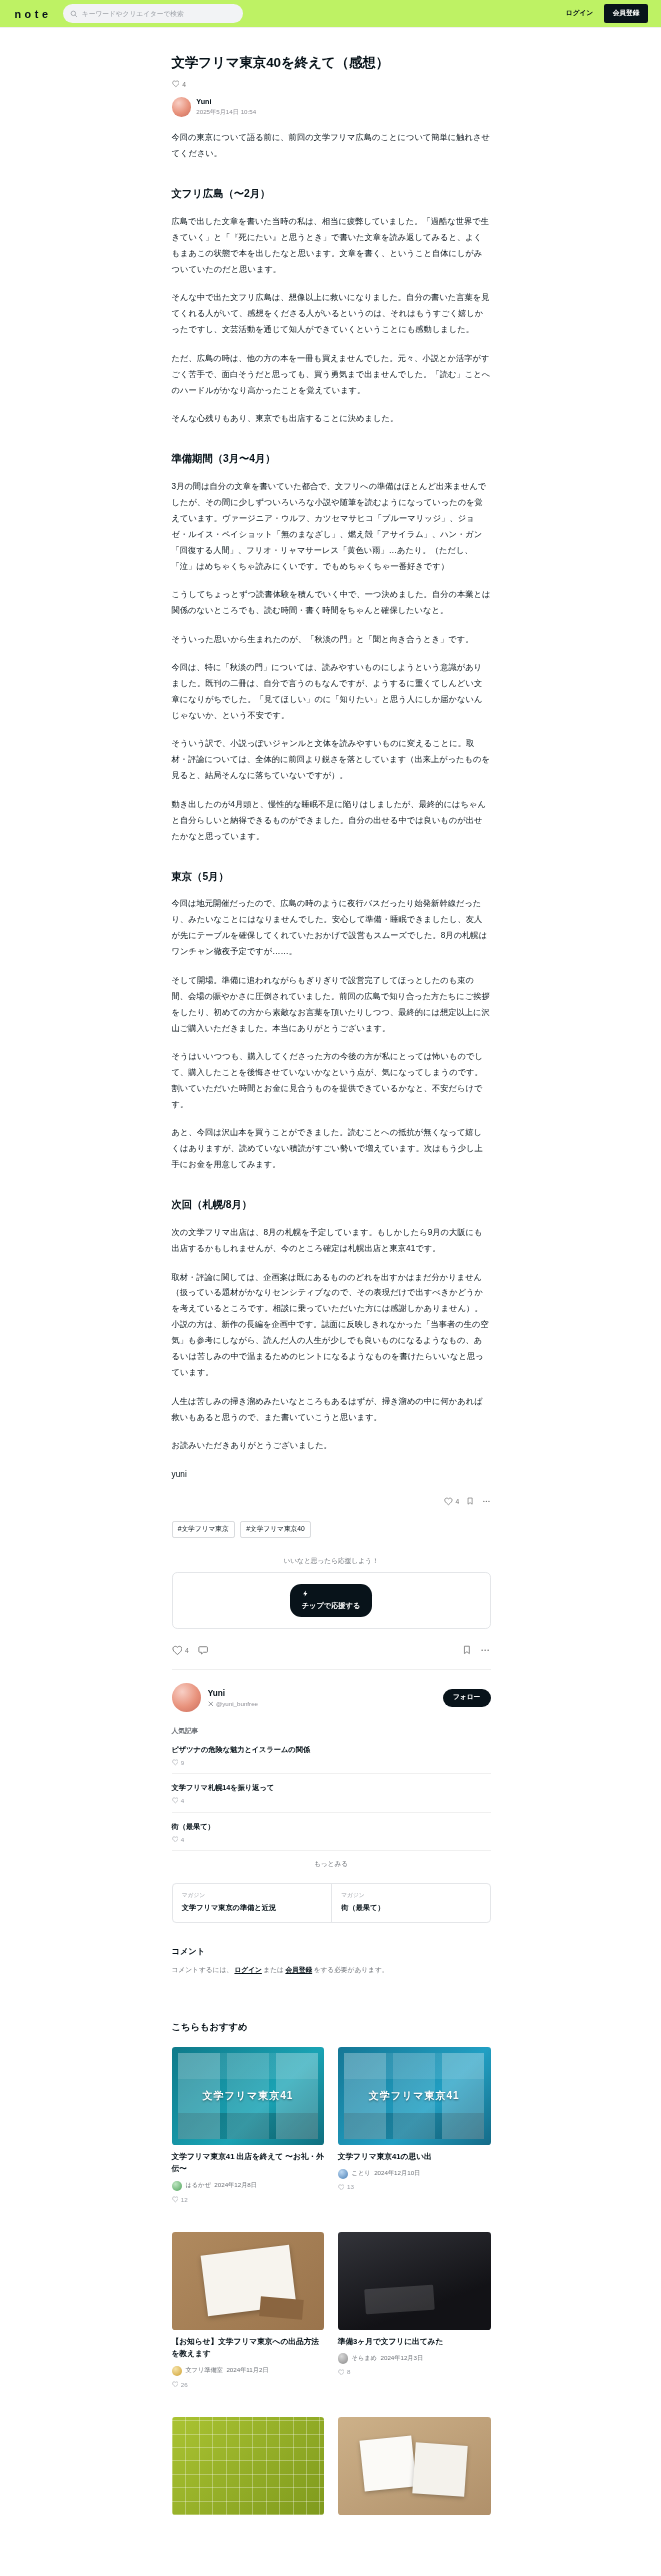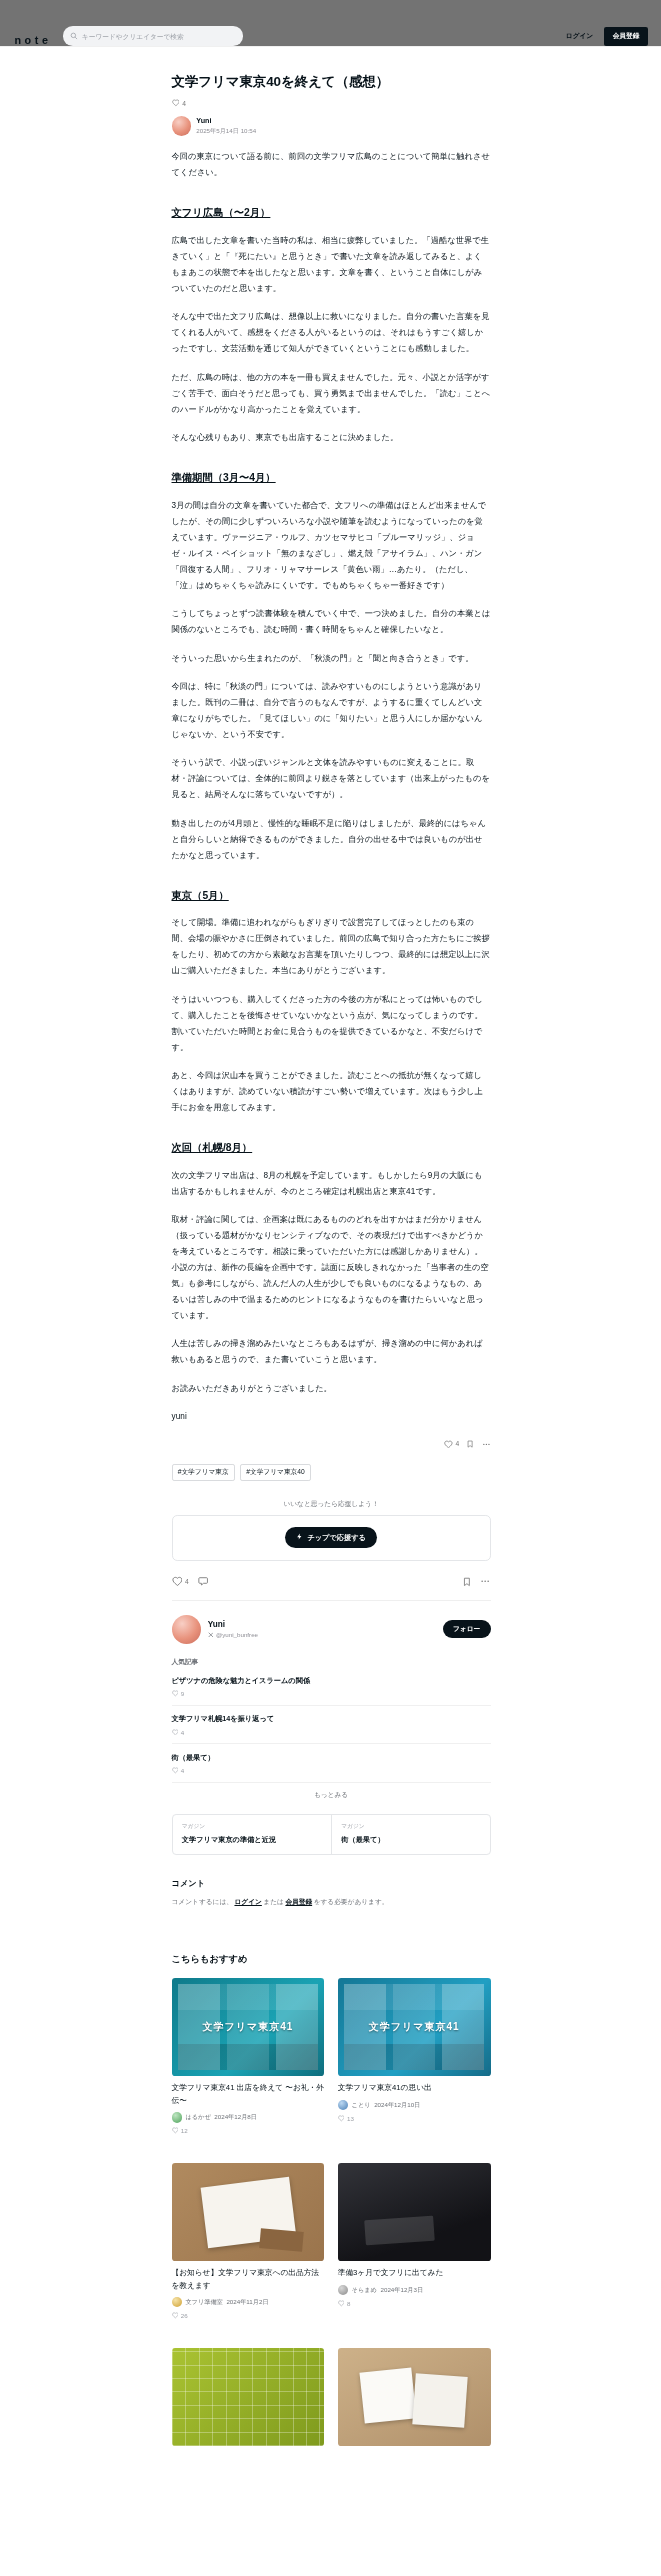--- a/index.html
+++ b/index.html
@@ -4,22 +4,22 @@
 <style>
   * { box-sizing: border-box; margin: 0; padding: 0; }
   html, body { background: #ffffff; }
   body {
     width: 662px; min-height: 3091px; height: 3091px; overflow: hidden;
     font-family: "Liberation Sans", "DejaVu Sans", sans-serif;
     color: #08131a;
   }
   
   .navbar {
-    height: 47px; display: flex; align-items: flex-end; gap: 11.3px;
-    padding: 0 14.4px; border-bottom: 0.5px solid #f0f0f0; background: #737373;
+    height: 28px; display: flex; align-items: center; gap: 11.3px;
+    padding: 0 14.4px; border-bottom: 0.5px solid #f0f0f0; background: #bef264;
   }
   .logo { font-size: 10.8px; font-weight: 800; letter-spacing: 3.6px; cursor: pointer; }
   .search {
     display: flex; align-items: center; gap: 4.1px;
     width: 180px; height: 19.6px; background: #f2f3f5; border-radius: 9.8px; padding: 0 7.2px;
   }
   .search svg { flex: 0 0 auto; }
   .search input {
     border: none; outline: none; background: transparent; width: 100%;
     font-size: 6.7px; color: #08131a; font-family: inherit;
@@ -38,39 +38,39 @@
   .author-row { display: flex; align-items: center; gap: 5.2px; margin-top: 9.3px; }
   .avatar-sm {
     width: 19.6px; height: 19.6px; border-radius: 50%;
     background: radial-gradient(circle at 35% 30%, #f8cfc5, #e8927c 55%, #c96b5a);
     flex: 0 0 auto; cursor: pointer;
   }
   .author-name { font-size: 7.2px; font-weight: 700; cursor: pointer; }
   .post-date { font-size: 6.2px; color: #8e8e95; margin-top: 1.5px; }
   article { margin-top: 13.4px; }
   article p { font-size: 8.2px; line-height: 1.95; margin: 12.4px 0; letter-spacing: .01em; }
-  article h2 { font-size: 10.3px; font-weight: 800; margin: 24px 0 9.3px; line-height: 1.5; text-decoration: underline; }
+  article h2 { font-size: 10.3px; font-weight: 800; margin: 24px 0 9.3px; line-height: 1.5; }
   .closing-sign { margin-top: 3.1px; }
   
   .end-actions { display: flex; justify-content: flex-end; align-items: center; gap: 7.2px; margin-top: 14.4px; color: #757575; }
   .act { display: flex; align-items: center; gap: 2.6px; font-size: 6.7px; color: #757575; cursor: pointer; }
   .tags { display: flex; gap: 5.2px; margin-top: 15.5px; flex-wrap: wrap; }
   .tag {
     border: 0.5px solid #d9dbde; border-radius: 2.1px; padding: 3.1px 5.2px;
     font-size: 6.7px; color: #08131a; cursor: pointer; background: #fff;
   }
   .tip-prompt { text-align: center; font-size: 6.7px; color: #6f7379; margin-top: 18.5px; }
   .tip-box {
     border: 0.5px solid #e4e6e9; border-radius: 5.2px; margin-top: 6.2px;
     padding: 11.3px; display: flex; justify-content: center;
   }
   .tip-button {
     display: flex; align-items: flex-start; gap: 4.1px;
     background: #08131a; color: #fff; border: none; border-radius: 11.3px;
-    padding: 5.7px 11.3px; font-size: 7.2px; font-weight: 700; cursor: pointer; font-family: inherit;
+    padding: 5.7px 11.3px; font-size: 7.2px; font-weight: 700; cursor: pointer; font-family: inherit; flex-direction: column;
   }
   .engagement { display: flex; align-items: center; gap: 9.3px; margin-top: 15.5px; padding-bottom: 13.4px; border-bottom: 0.5px solid #efefef; color: #757575; }
   .engagement .right { margin-left: auto; display: flex; gap: 8.2px; }
   
   .author-card { display: flex; align-items: center; gap: 7.2px; padding: 13.4px 0 9.3px; }
   .avatar-lg {
     width: 29px; height: 29px; border-radius: 50%;
     background: radial-gradient(circle at 35% 30%, #f8cfc5, #e8927c 55%, #c96b5a);
     flex: 0 0 auto; cursor: pointer;
   }
@@ -139,21 +139,21 @@
   }
   .img-wood { background: linear-gradient(150deg, #cdb189, #b0906a); }
   .img-wood::before {
     content: ""; position: absolute; left: 16%; top: 22%; width: 34%; height: 52%;
     background: #fbfaf7; transform: rotate(-6deg); box-shadow: 0 1.5px 4.1px rgba(0,0,0,.25);
   }
   .img-wood::after {
     content: ""; position: absolute; right: 16%; top: 28%; width: 34%; height: 52%;
     background: #f4f2ec; transform: rotate(4deg); box-shadow: 0 1.5px 4.1px rgba(0,0,0,.25);
   }
-  .card-title { font-size: 7.7px; font-weight: 400; line-height: 1.6; margin-top: 6.2px; min-height: 12.4px; }
+  .card-title { font-size: 7.7px; font-weight: 700; line-height: 1.6; margin-top: 6.2px; min-height: 12.4px; }
   .card-meta { display: flex; align-items: center; gap: 3.6px; margin-top: 5.2px; font-size: 6.2px; color: #6f7379; }
   .mini-ava { width: 10.3px; height: 10.3px; border-radius: 50%; flex: 0 0 auto; }
   .ava-green { background: radial-gradient(circle at 35% 30%, #bfe6c2, #4fa35b); }
   .ava-blue  { background: radial-gradient(circle at 35% 30%, #bcd8f2, #4a7fb5); }
   .ava-yellow{ background: radial-gradient(circle at 35% 30%, #f6e3a8, #cfa133); }
   .ava-grey  { background: radial-gradient(circle at 35% 30%, #d8d8d8, #8a8a8a); }
   .card-likes { display: flex; align-items: center; gap: 2.6px; margin-top: 4.6px; color: #9a9ea5; font-size: 6.2px; }
   .icon { display: inline-block; vertical-align: middle; }
 </style>
 </head>
@@ -204,20 +204,21 @@
 
     <h2>準備期間（3月〜4月）</h2>
     <p>3月の間は自分の文章を書いていた都合で、文フリへの準備はほとんど出来ませんでしたが、その間に少しずついろいろな小説や随筆を読むようになっていったのを覚えています。ヴァージニア・ウルフ、カツセマサヒコ「ブルーマリッジ」、ジョゼ・ルイス・ペイショット「無のまなざし」、燃え殻「アサイラム」、ハン・ガン「回復する人間」、フリオ・リャマサーレス「黄色い雨」…あたり。（ただし、「泣」はめちゃくちゃ読みにくいです。でもめちゃくちゃ一番好きです）</p>
     <p>こうしてちょっとずつ読書体験を積んでいく中で、一つ決めました。自分の本業とは関係のないところでも、読む時間・書く時間をちゃんと確保したいなと。</p>
     <p>そういった思いから生まれたのが、「秋淡の門」と「聞と向き合うとき」です。</p>
     <p>今回は、特に「秋淡の門」については、読みやすいものにしようという意識がありました。既刊の二冊は、自分で言うのもなんですが、ようするに重くてしんどい文章になりがちでした。「見てほしい」のに「知りたい」と思う人にしか届かないんじゃないか、という不安です。</p>
     <p>そういう訳で、小説っぽいジャンルと文体を読みやすいものに変えることに。取材・評論については、全体的に前回より鋭さを落としています（出来上がったものを見ると、結局そんなに落ちていないですが）。</p>
     <p>動き出したのが4月頭と、慢性的な睡眠不足に陥りはしましたが、最終的にはちゃんと自分らしいと納得できるものができました。自分の出せる中では良いものが出せたかなと思っています。</p>
 
     <h2>東京（5月）</h2>
+    <p>今回は地元開催だったので、広島の時のように夜行バスだったり始発新幹線だったり、みたいなことにはなりませんでした。安心して準備・睡眠できましたし、友人が先にテーブルを確保してくれていたおかげで設営もスムーズでした。8月の札幌はワンチャン徹夜予定ですが……。</p>
     <p>そして開場。準備に追われながらもぎりぎりで設営完了してほっとしたのも束の間、会場の賑やかさに圧倒されていました。前回の広島で知り合った方たちにご挨拶をしたり、初めての方から素敵なお言葉を頂いたりしつつ、最終的には想定以上に沢山ご購入いただきました。本当にありがとうございます。</p>
     <p>そうはいいつつも、購入してくださった方の今後の方が私にとっては怖いものでして、購入したことを後悔させていないかなという点が、気になってしまうのです。割いていただいた時間とお金に見合うものを提供できているかなと、不安だらけです。</p>
     <p>あと、今回は沢山本を買うことができました。読むことへの抵抗が無くなって嬉しくはありますが、読めていない積読がすごい勢いで増えています。次はもう少し上手にお金を用意してみます。</p>
 
     <h2>次回（札幌/8月）</h2>
     <p>次の文学フリマ出店は、8月の札幌を予定しています。もしかしたら9月の大阪にも出店するかもしれませんが、今のところ確定は札幌出店と東京41です。</p>
     <p>取材・評論に関しては、企画案は既にあるもののどれを出すかはまだ分かりません（扱っている題材がかなりセンシティブなので、その表現だけで出すべきかどうかを考えているところです。相談に乗っていただいた方には感謝しかありません）。小説の方は、新作の長編を企画中です。誌面に反映しきれなかった「当事者の生の空気」も参考にしながら、読んだ人の人生が少しでも良いものになるようなもの、あるいは苦しみの中で温まるためのヒントになるようなものを書けたらいいなと思っています。</p>
     <p>人生は苦しみの掃き溜めみたいなところもあるはずが、掃き溜めの中に何かあれば救いもあると思うので、また書いていこうと思います。</p>
 
     <p>お読みいただきありがとうございました。</p>

